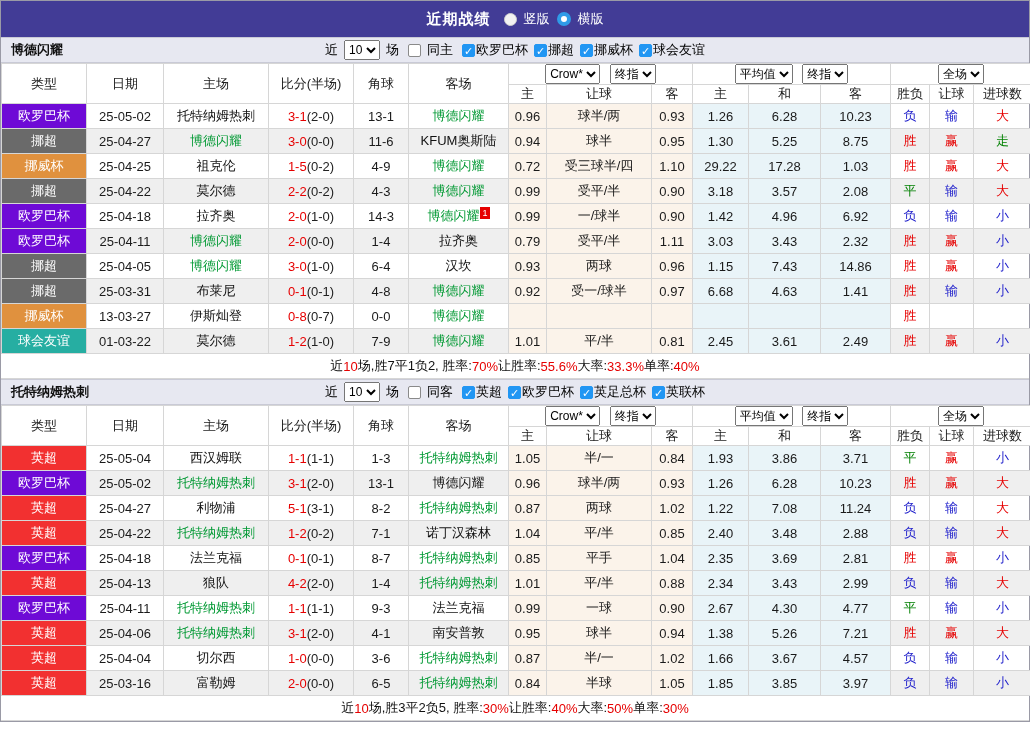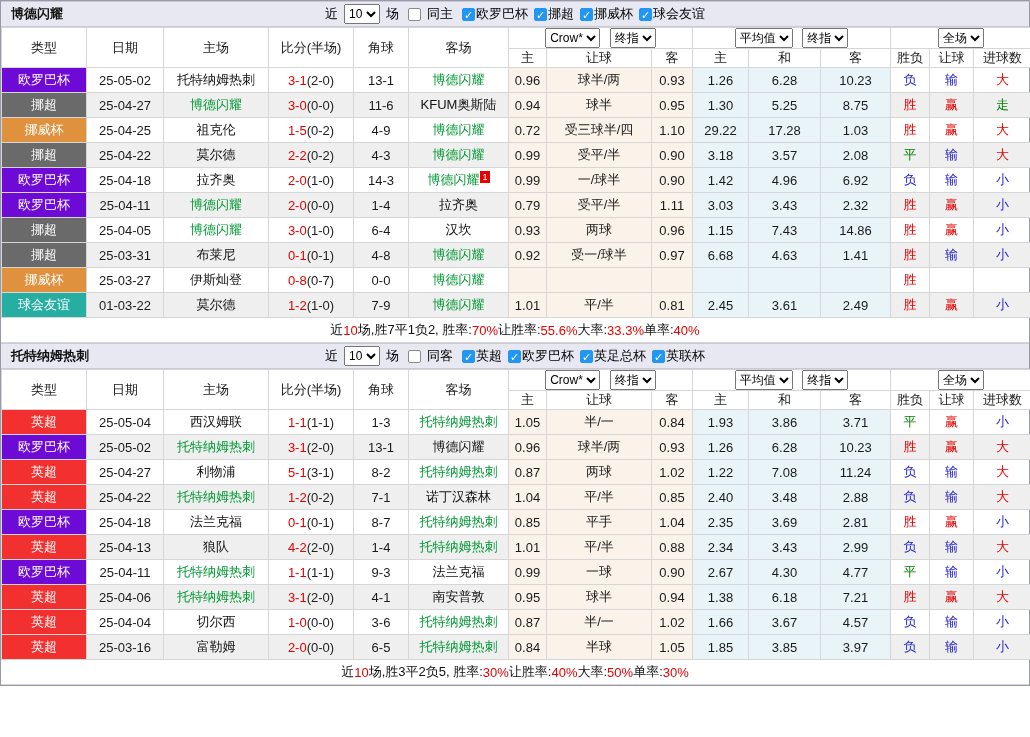--- a/index.html
+++ b/index.html
@@ -38,20 +38,27 @@
   .sup { background:#E60000; color:#fff; font-size:9px; padding:0 2px; margin-left:1px; vertical-align:top; line-height:12px; display:inline-block; }
 
   .sumbar { height:25px; display:flex; align-items:center; justify-content:center; font-size:13px; color:#111; background:#fff; border-bottom:1px solid #D6D6D6; }
   .sum-r { color:#E60000; }
 </style>
 </head>
 <body>
 
 <div class="page">
 
+  <div class="topbar">
+    <span class="title">近期战绩</span>
+    <span class="radio"></span>
+    <span class="rlabel">竖版</span>
+    <span class="radio sel"></span>
+    <span class="rlabel">横版</span>
+  </div>
 
   <div>
     <div class="fbar">
       <span class="team">博德闪耀</span>
       <div class="fcenter">
         <span>近</span>
         <select><option>10</option></select>
         <span>场</span>
         <span class="cb"></span>
         <span>同主</span>
@@ -249,21 +256,21 @@
             <td class="cream">0.97</td>
             <td class="blue">6.68</td>
             <td class="blue">4.63</td>
             <td class="blue">1.41</td>
             <td style="color: rgb(230, 0, 0);">胜</td>
             <td style="color: rgb(34, 34, 204);">输</td>
             <td style="color: rgb(34, 34, 204);">小</td>
           </tr>
           <tr>
             <td class="lg" style="background: rgb(224, 145, 62);">挪威杯</td>
-            <td>25-03-27</td>
+            <td>13-03-27</td>
             <td><span class="team-k">伊斯灿登</span></td>
             <td><span class="score">0-8</span><span class="half">(0-7)</span></td>
             <td>0-0</td>
             <td><span class="team-g">博德闪耀</span></td>
             <td class="cream"></td>
             <td class="cream"></td>
             <td class="cream"></td>
             <td class="blue"></td>
             <td class="blue"></td>
             <td class="blue"></td>
@@ -499,21 +506,21 @@
             <td class="lg" style="background: rgb(242, 48, 48);">英超</td>
             <td>25-04-06</td>
             <td><span class="team-g">托特纳姆热刺</span></td>
             <td><span class="score">3-1</span><span class="half">(2-0)</span></td>
             <td>4-1</td>
             <td><span class="team-k">南安普敦</span></td>
             <td class="cream">0.95</td>
             <td class="cream">球半</td>
             <td class="cream">0.94</td>
             <td class="blue">1.38</td>
-            <td class="blue">6.18</td>
+            <td class="blue">5.26</td>
             <td class="blue">7.21</td>
             <td style="color: rgb(230, 0, 0);">胜</td>
             <td style="color: rgb(230, 0, 0);">赢</td>
             <td style="color: rgb(230, 0, 0);">大</td>
           </tr>
           <tr>
             <td class="lg" style="background: rgb(242, 48, 48);">英超</td>
             <td>25-04-04</td>
             <td><span class="team-k">切尔西</span></td>
             <td><span class="score">1-0</span><span class="half">(0-0)</span></td>

